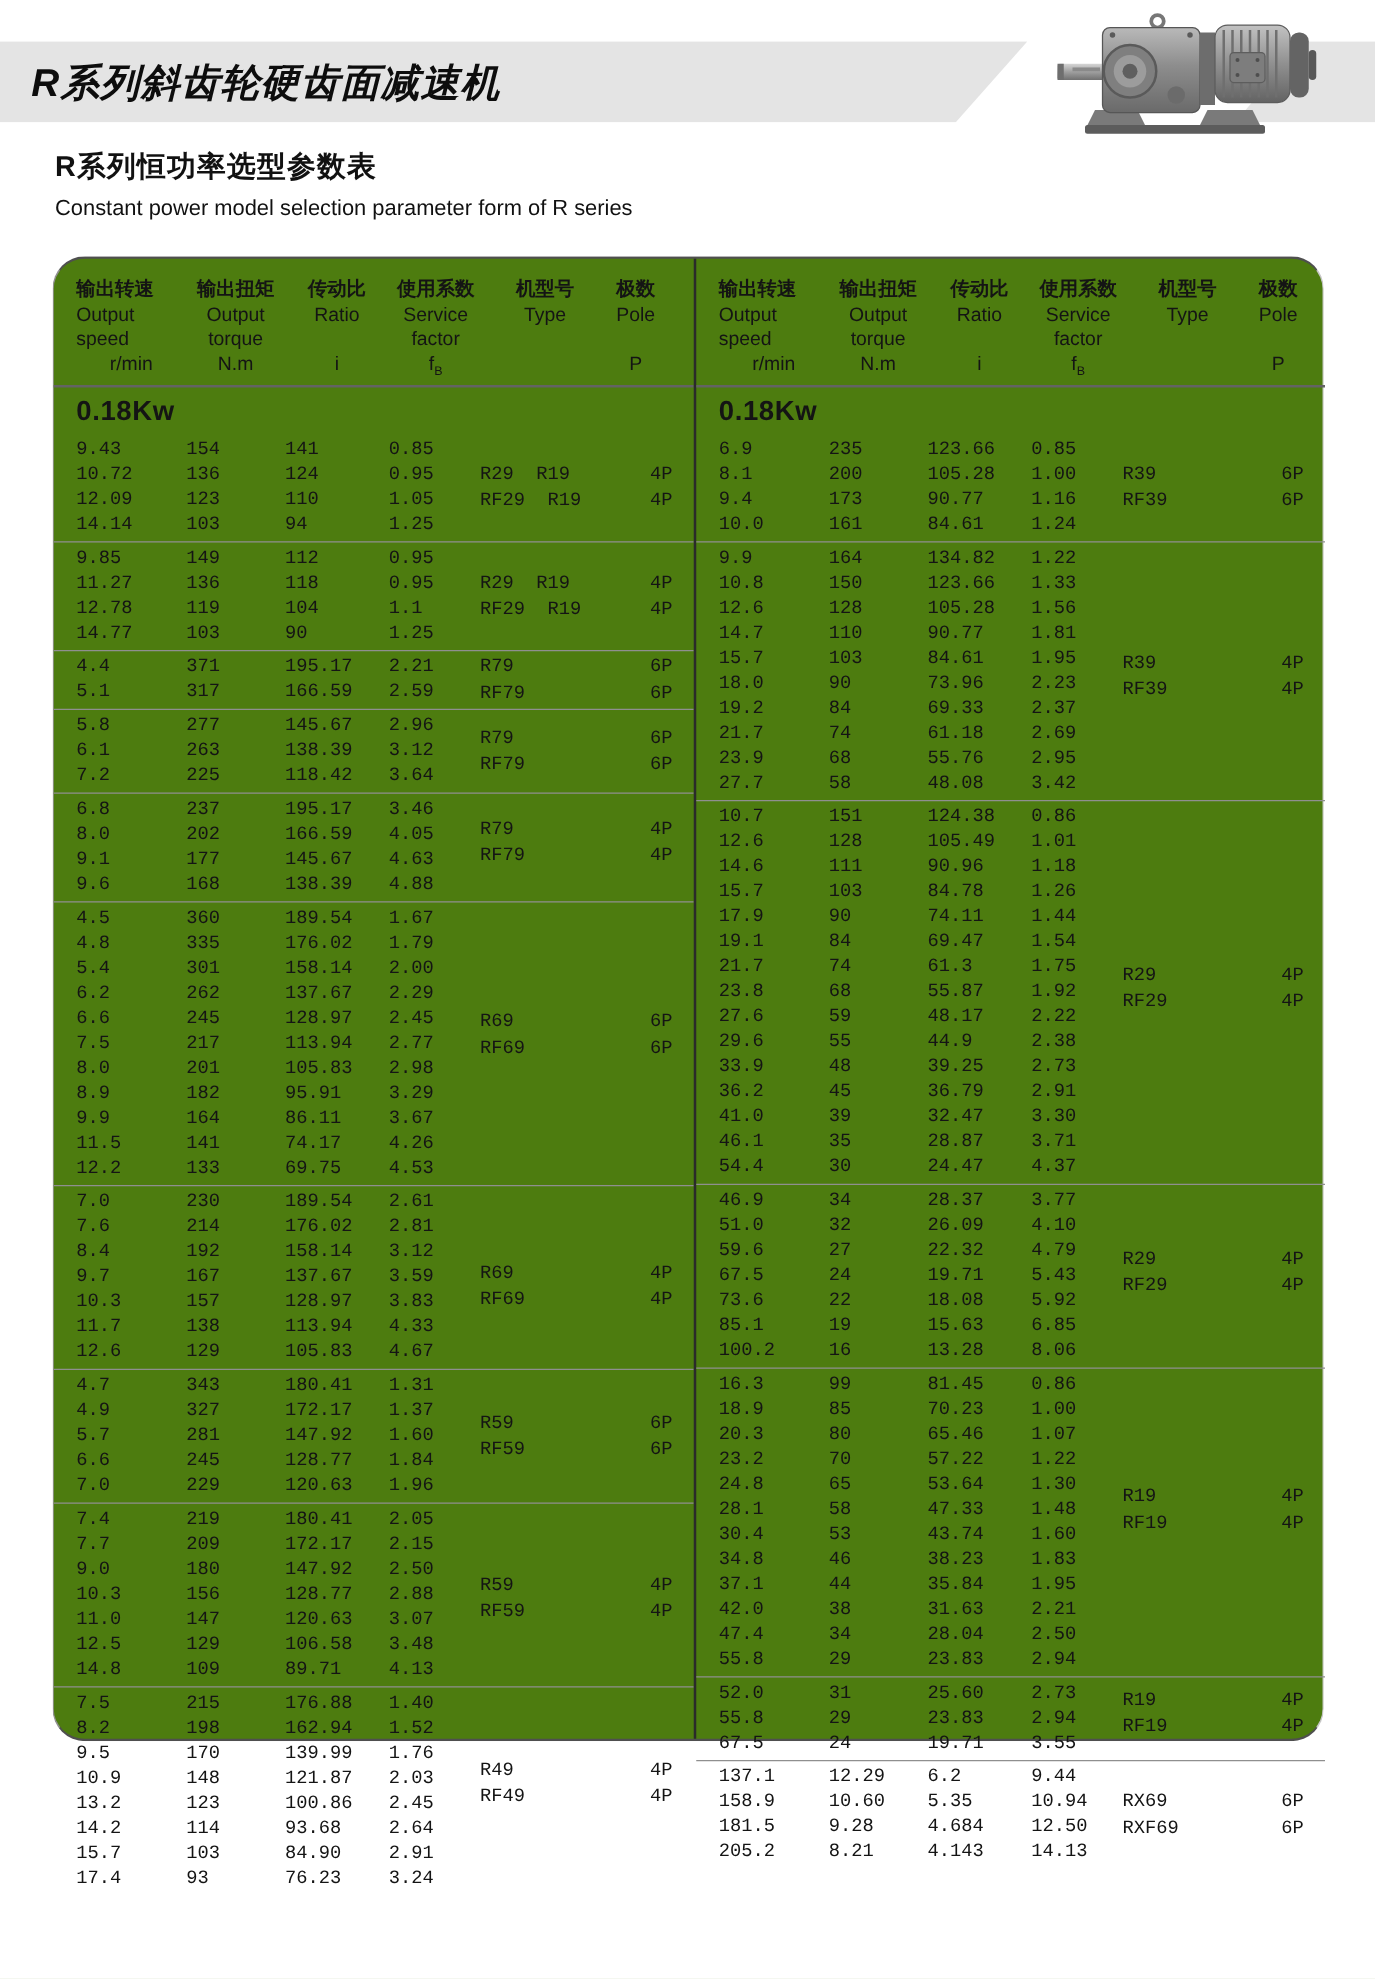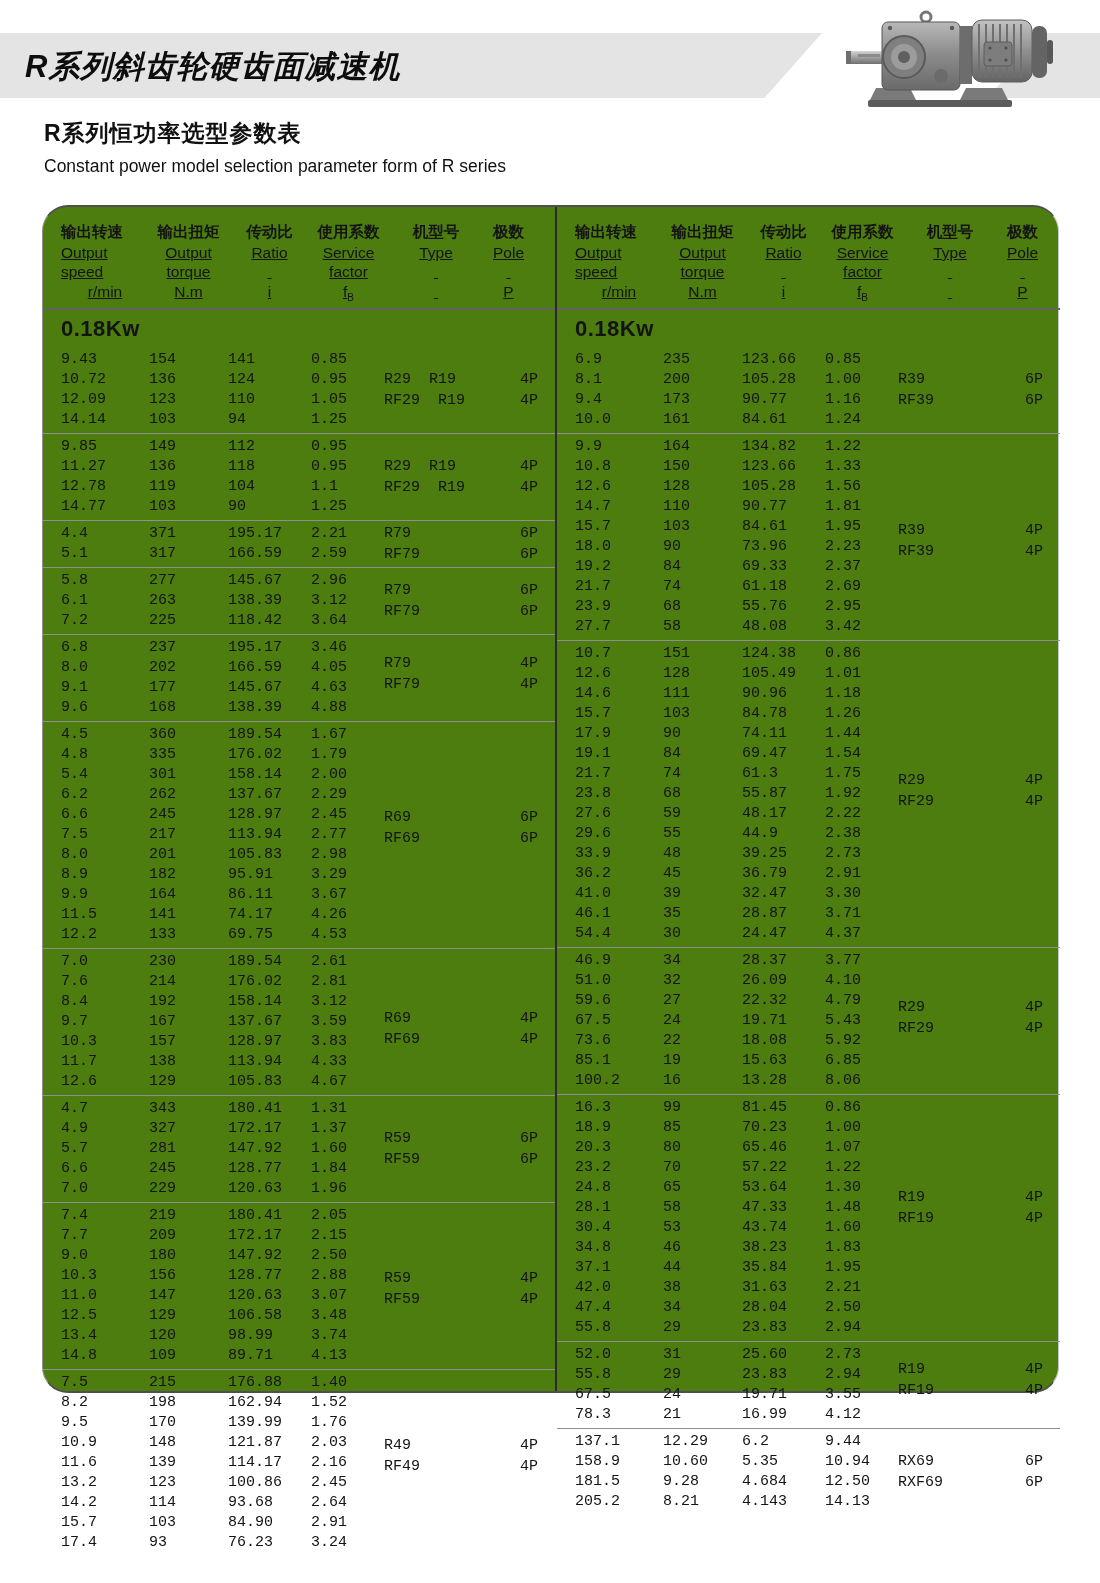--- a/index.html
+++ b/index.html
@@ -52,21 +52,21 @@
     border-bottom:2px solid #636363;
   }
   .th { text-align:center; }
   .th.hc1 { width:88px; text-align:left; }
   .th.hc2 { width:79px; }
   .th.hc3 { width:83px; }
   .th.hc4 { width:75px; }
   .th.hc5 { width:100px; }
   .th.hc6 { width:45px; }
   .th .zh { font-size:15.5px; font-weight:700; line-height:23px; white-space:nowrap; }
-  .th .en { font-size:15.5px; font-weight:400; line-height:19px; white-space:nowrap;text-decoration:underline; }
+  .th .en { font-size:15.5px; font-weight:400; line-height:19px; white-space:nowrap; }
   .th .unit { line-height:21px;text-align:center; }
   .th sub { font-size:10px; }
 
   
   .power {
     height:37px; display:flex; align-items:center; padding-left:18px;
     font-size:22px; font-weight:700; letter-spacing:0.5px;
   }
 
   
@@ -602,26 +602,20 @@
             <span class="cell c3">120.63</span>
             <span class="cell c4">3.07</span>
           </div>
           <div class="row">
             <span class="cell c1">12.5</span>
             <span class="cell c2">129</span>
             <span class="cell c3">106.58</span>
             <span class="cell c4">3.48</span>
           </div>
           <div class="row">
-            <span class="cell c1">13.4</span>
-            <span class="cell c2">120</span>
-            <span class="cell c3">98.99</span>
-            <span class="cell c4">3.74</span>
-          </div>
-          <div class="row">
             <span class="cell c1">14.8</span>
             <span class="cell c2">109</span>
             <span class="cell c3">89.71</span>
             <span class="cell c4">4.13</span>
           </div>
         </div>
         <div class="tblock">
           <div class="tlines" style="top: 52%;">
             <div class="tline">
               <span class="tname">R59</span>
@@ -652,26 +646,20 @@
             <span class="cell c1">9.5</span>
             <span class="cell c2">170</span>
             <span class="cell c3">139.99</span>
             <span class="cell c4">1.76</span>
           </div>
           <div class="row">
             <span class="cell c1">10.9</span>
             <span class="cell c2">148</span>
             <span class="cell c3">121.87</span>
             <span class="cell c4">2.03</span>
-          </div>
-          <div class="row">
-            <span class="cell c1">11.6</span>
-            <span class="cell c2">139</span>
-            <span class="cell c3">114.17</span>
-            <span class="cell c4">2.16</span>
           </div>
           <div class="row">
             <span class="cell c1">13.2</span>
             <span class="cell c2">123</span>
             <span class="cell c3">100.86</span>
             <span class="cell c4">2.45</span>
           </div>
           <div class="row">
             <span class="cell c1">14.2</span>
             <span class="cell c2">114</span>
@@ -1127,26 +1115,20 @@
             <span class="cell c2">29</span>
             <span class="cell c3">23.83</span>
             <span class="cell c4">2.94</span>
           </div>
           <div class="row">
             <span class="cell c1">67.5</span>
             <span class="cell c2">24</span>
             <span class="cell c3">19.71</span>
             <span class="cell c4">3.55</span>
           </div>
-          <div class="row">
-            <span class="cell c1">78.3</span>
-            <span class="cell c2">21</span>
-            <span class="cell c3">16.99</span>
-            <span class="cell c4">4.12</span>
-          </div>
         </div>
         <div class="tblock">
           <div class="tlines" style="top: 44%;">
             <div class="tline">
               <span class="tname">R19</span>
               <span class="tpole">4P</span>
             </div>
             <div class="tline">
               <span class="tname">RF19</span>
               <span class="tpole">4P</span>

